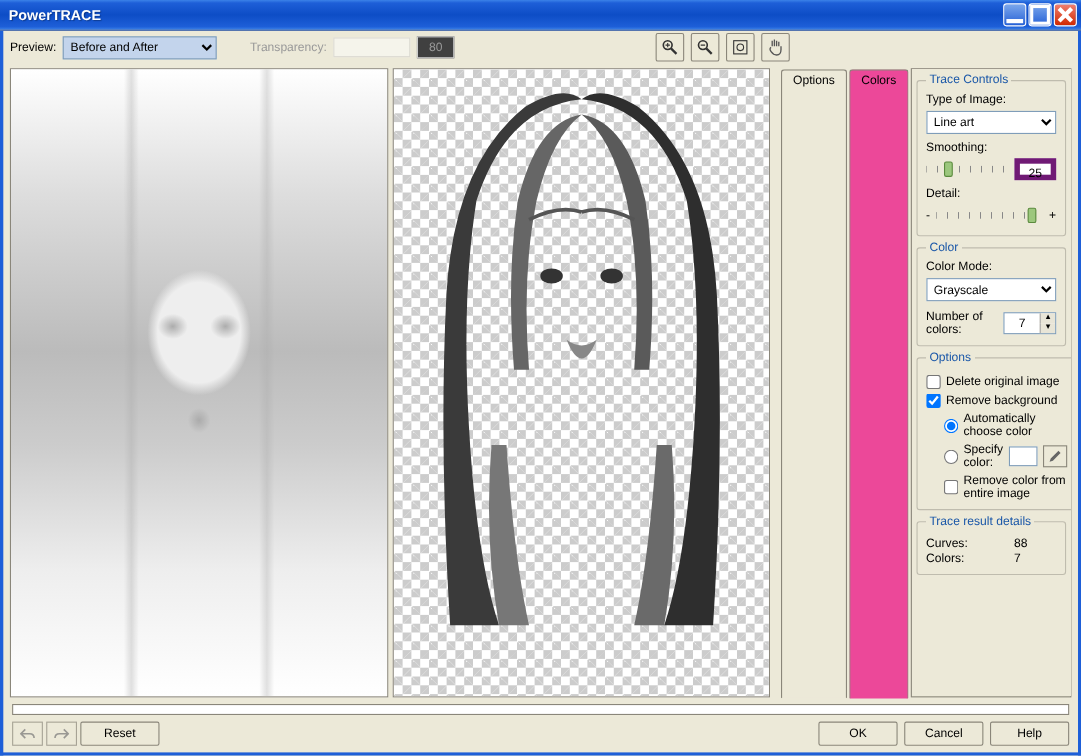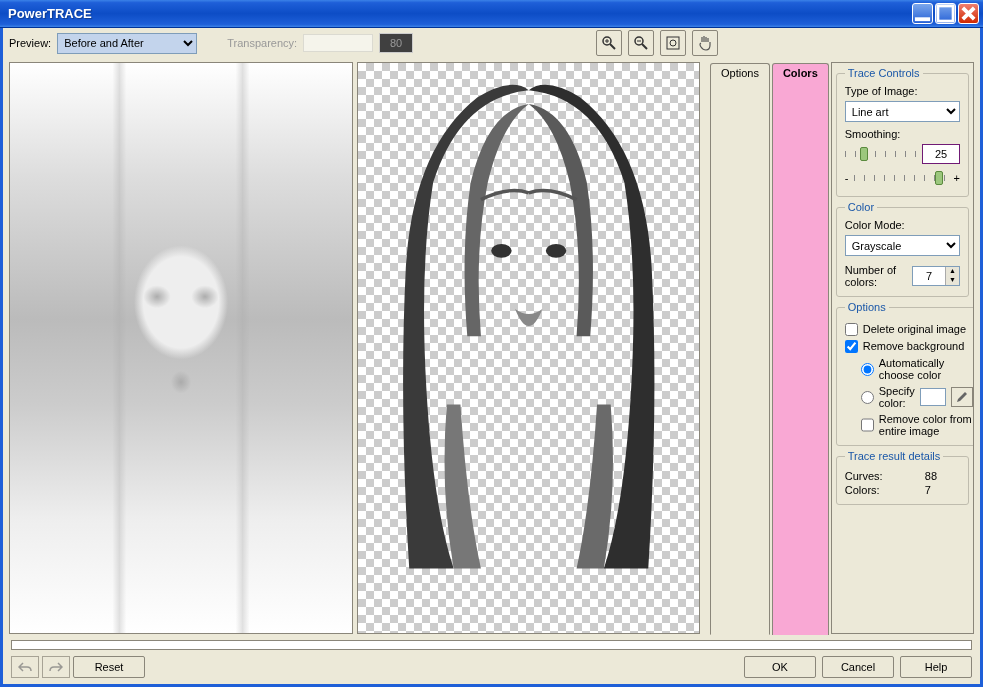--- a/index.html
+++ b/index.html
@@ -134,21 +134,21 @@
     display: flex;
     flex-direction: row;
   }
   .tabs { display: flex; padding-left: 4px; position: relative; z-index: 1;}
   .tab {
     padding: 3px 10px; border: 1px solid #8a867a; border-bottom: none;
     background: #ece9d8; cursor: pointer; font-size: 11px;
     border-radius: 3px 3px 0 0; margin-right: 2px; position: relative; top: 1px;
   }
   .tab.active { background: #ece9d8; border-bottom: 1px solid #ece9d8; z-index: 2;}
-  .tab.inactive { background: #f9a8d4; font-weight: bold; }
+  .tab.inactive { background: #ec4899; }
   .panel-body {
     flex: 1; border: 1px solid #8a867a; background: #ece9d8;
     padding: 4px; display: flex; flex-direction: column; gap: 4px;
     overflow: auto;
   }
   fieldset.grp {
     border: 1px solid #bfbcae; border-radius: 3px; padding: 6px 8px 8px;
     margin: 0;
   }
   fieldset.grp > legend {
@@ -158,21 +158,21 @@
   .wide-combo { flex:1; }
   .slider-track {
     flex: 1; height: 20px; position: relative;
     background: repeating-linear-gradient(to right, #888 0 1px, transparent 1px 10px) center/100% 6px no-repeat;
   }
   .slider-thumb {
     position: absolute; top: 3px; width: 8px; height: 14px;
     background: #9cc77d; border: 1px solid #5a8a3d; border-radius: 2px;
   }
   .num-input {
-    width: 38px; height: 20px; border:1px solid #701a75; background:white;
+    width: 38px; height: 20px; border:5px solid #701a75; background:white;
     text-align:center; line-height:18px;
   }
   .spin {
     width: 48px; height: 20px; border:1px solid #7f9db9; background:white;
     display:flex; align-items:center;
   }
   .spin span { flex:1; text-align:center; }
   .spin-btns { width:14px; display:flex; flex-direction:column;}
   .spin-btns div { height:9px; background:#e8e5d7; border-left:1px solid #aaa; font-size:7px; text-align:center; line-height:8px; cursor:pointer;}
   .chk { display:flex; gap:5px; margin-top:4px;}
@@ -299,20 +299,21 @@
               <option>Line art</option>
             </select>
           </div>
           <div class="lbl" style="margin-top:6px">Smoothing:</div>
           <div class="row">
             <div class="slider-track">
               <div class="slider-thumb" style="left:22%"></div>
             </div>
             <div class="num-input">25</div>
           </div>
+          <div class="lbl" style="margin-top:6px">Detail:</div>
           <div class="row">
             <span>-</span>
             <div class="slider-track">
               <div class="slider-thumb" style="left:86%"></div>
             </div>
             <span>+</span>
           </div>
         </fieldset>
 
         <fieldset class="grp">

